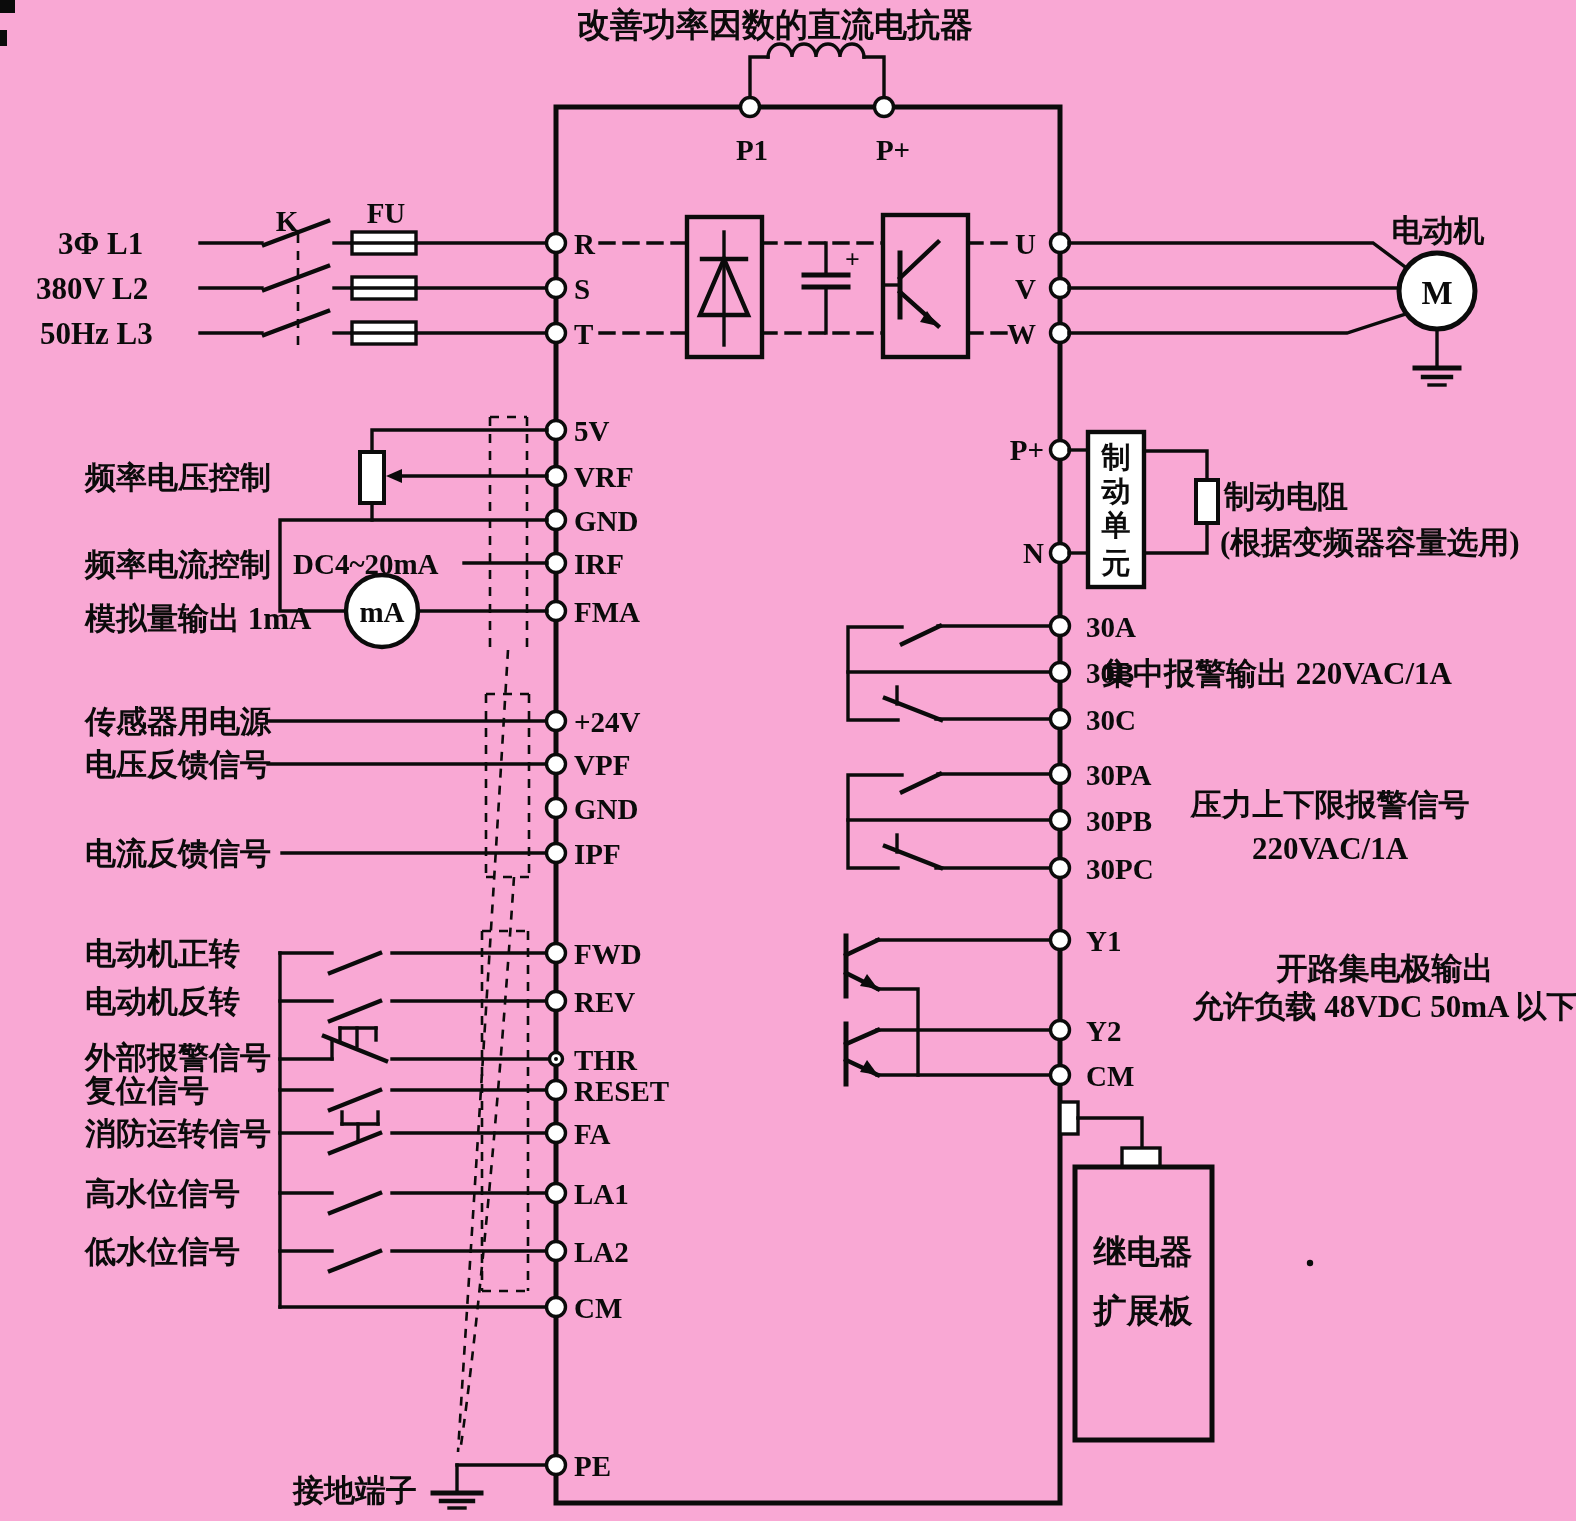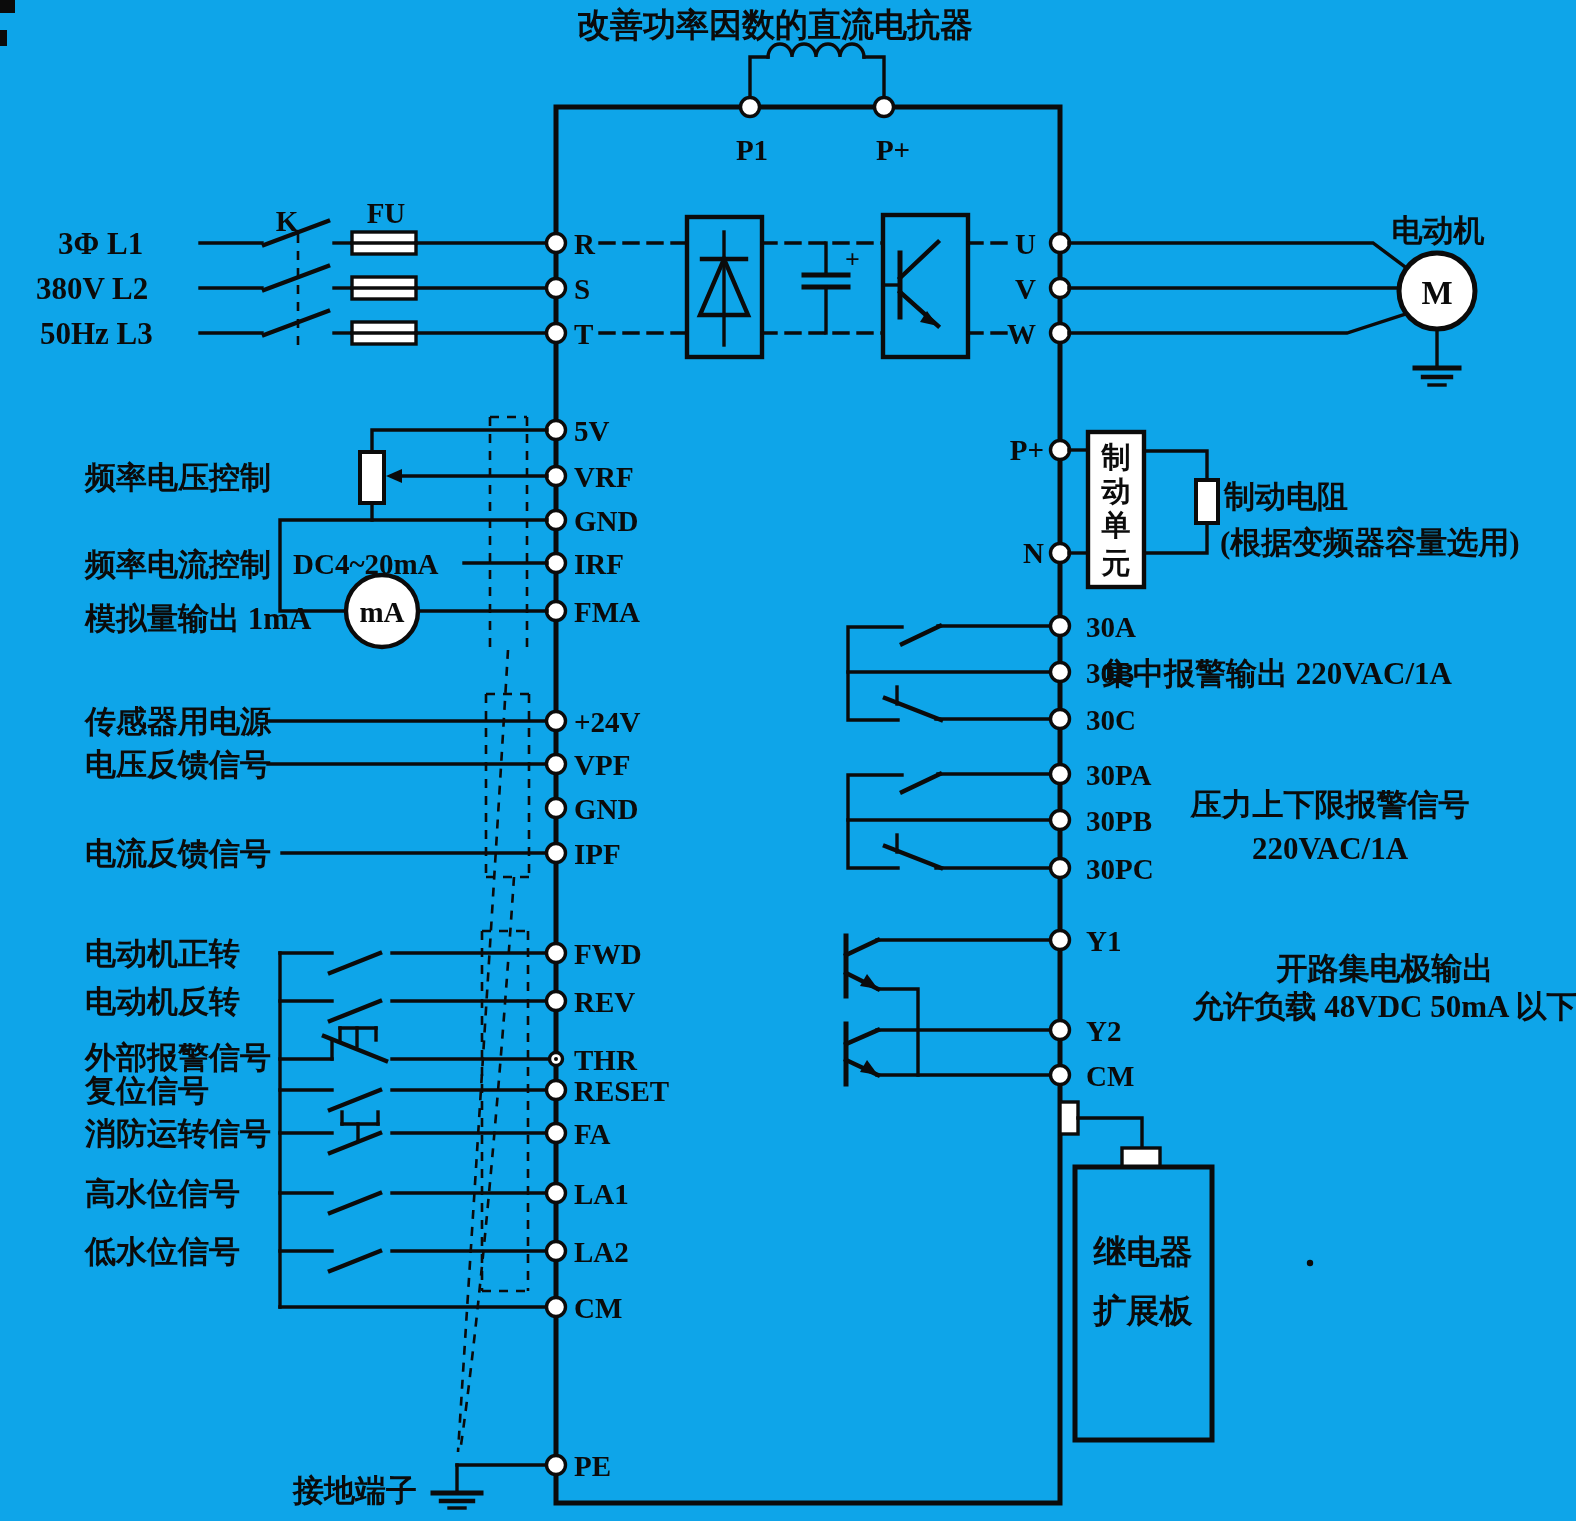--- a/index.html
+++ b/index.html
@@ -1,16 +1,16 @@
 <!DOCTYPE html>
 <html><head>
 <meta charset="utf-8">
 <style>
   html,body{margin:0;padding:0;background:#ffffff;}
-  .diagram{position:relative;width:1576px;height:1521px;background:#0ea5e9;overflow:hidden;}
+  .diagram{position:relative;width:1576px;height:1521px;background:#f9a8d4;overflow:hidden;}
   svg{display:block;}
   svg text{font-family:"Liberation Serif","DejaVu Serif",serif;font-weight:bold;fill:#0b0b0b;}
   .s26{font-size:26px}.s29{font-size:29px}.s31{font-size:31px}.s33{font-size:33px}
   .mid{text-anchor:middle}.end{text-anchor:end}
   .w{stroke:#0b0b0b;stroke-width:3.4;fill:none;stroke-linecap:square}
   .w4{stroke-width:4.4}.w5{stroke-width:5}
   .dash{stroke-dasharray:14 10}
   .dash2{stroke:#0b0b0b;stroke-width:2.6;fill:none;stroke-dasharray:9 8}
   .comp{fill:#ffffff;stroke:#0b0b0b}
   .term{fill:#ffffff;stroke:#0b0b0b;stroke-width:3.4}

